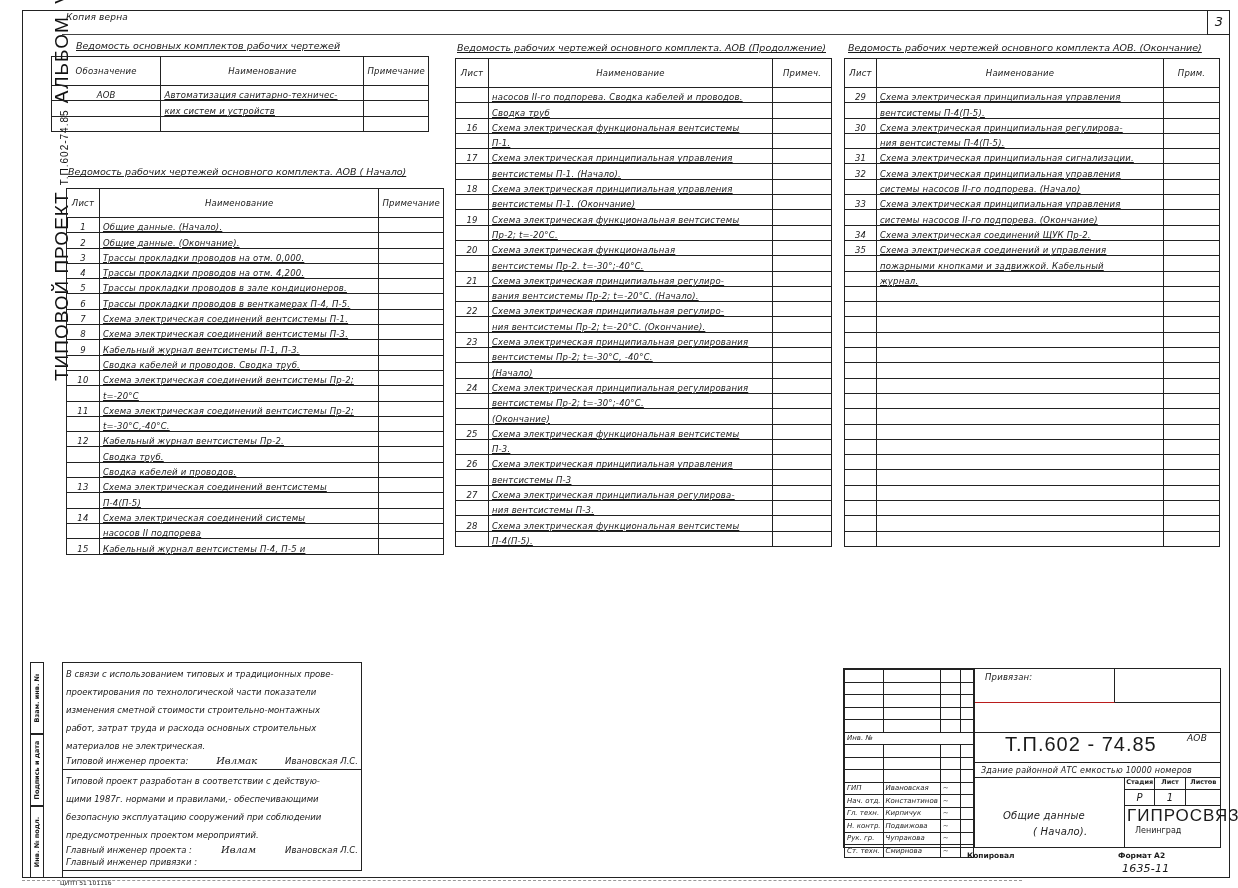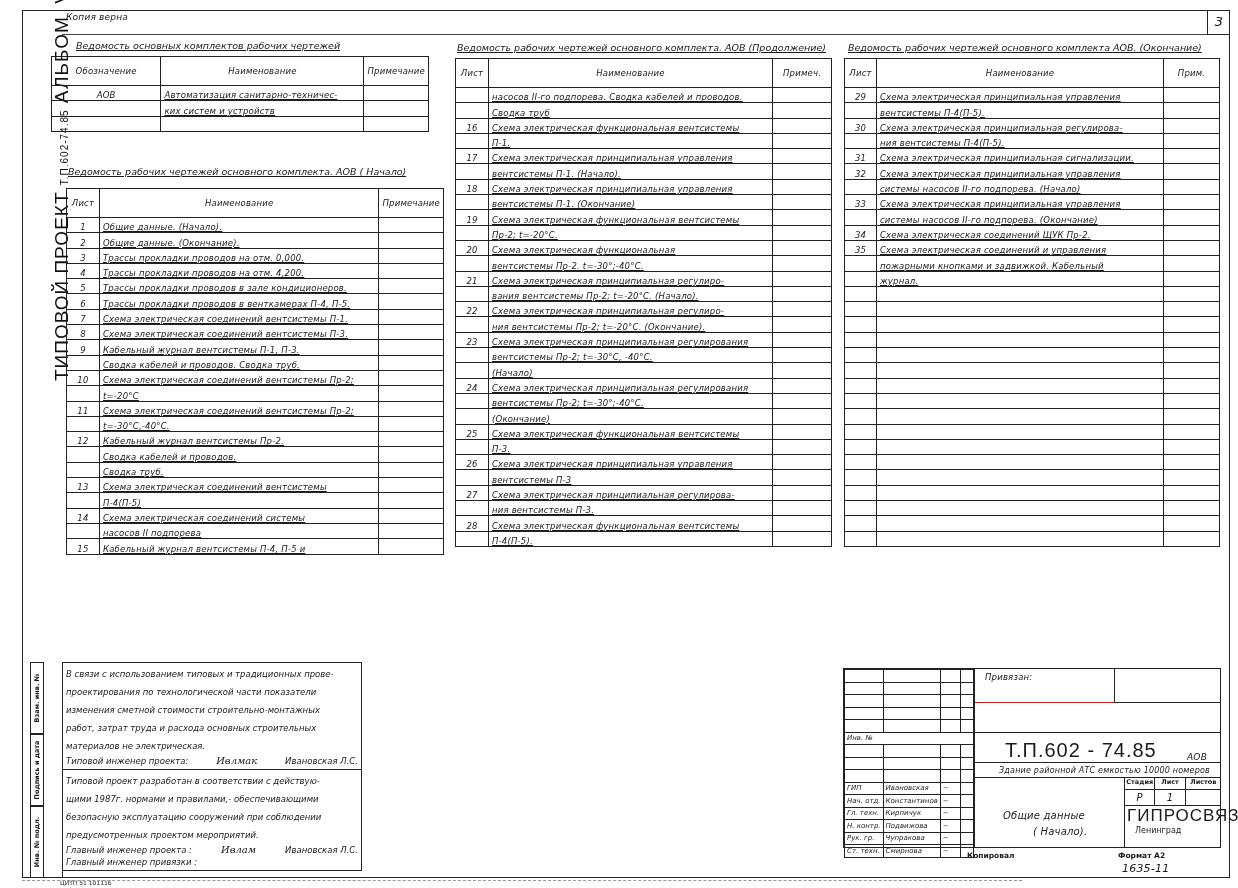--- a/index.html
+++ b/index.html
@@ -179,26 +179,26 @@
         <td class="t">t=-30°C,-40°C.</td>
         <td class=""></td>
       </tr>
       <tr>
         <td class="n">12</td>
         <td class="t">Кабельный журнал вентсистемы Пр-2.</td>
         <td class=""></td>
       </tr>
       <tr>
         <td class="n"></td>
+        <td class="t">Сводка труб.</td>
+        <td class=""></td>
+      </tr>
+      <tr>
+        <td class="n"></td>
         <td class="t">Сводка кабелей и проводов.</td>
-        <td class=""></td>
-      </tr>
-      <tr>
-        <td class="n"></td>
-        <td class="t">Сводка труб.</td>
         <td class=""></td>
       </tr>
       <tr>
         <td class="n">13</td>
         <td class="t">Схема электрическая соединений вентсистемы</td>
         <td class=""></td>
       </tr>
       <tr>
         <td class="n"></td>
         <td class="t">П-4(П-5)</td>
@@ -698,25 +698,25 @@
           <td>Смирнова</td>
           <td><span style="font-family:DejaVu Serif,serif;font-style:italic;">~</span></td>
           <td></td>
         </tr>
       </tbody>
   </table>
   <div class="tb-right">
     <div class="tb-cell hw" style="left:0;top:0;width:140px;height:34px;border-right:1px solid #222;border-bottom:1px solid #b91c1c;padding:3px 10px;font-size:8.5px;">Привязан:</div>
     <div class="tb-cell" style="left:140px;top:0;width:106px;height:34px;border-bottom:1px solid #222;"></div>
     <div class="tb-cell" style="left:0;top:34px;width:246px;height:30px;border-bottom:1.5px solid #222;"></div>
-    <div class="tb-cell" style="left:0;top:64px;width:246px;height:30px;border-bottom:1px solid #222;display:flex;align-items:flex-end;">
+    <div class="tb-cell" style="left:0;top:64px;width:246px;height:30px;border-bottom:1px solid #222;display:flex;align-items:flex-start;">
       <span class="code" style="margin-left:30px;">Т.П.602 - 74.85</span>
       <span class="hw" style="margin-left:auto;margin-right:14px;font-size:9px;">АОВ</span>
     </div>
-    <div class="tb-cell hw" style="left:0;top:94px;width:246px;height:15px;border-bottom:1.5px solid #222;padding-left:24px;font-size:8px;line-height:15px;">Здание районной АТС емкостью 10000 номеров</div>
+    <div class="tb-cell hw" style="left:0;top:94px;width:246px;height:15px;border-bottom:1.5px solid #222;padding-left:6px;font-size:8px;line-height:15px;">Здание районной АТС емкостью 10000 номеров</div>
     <div class="tb-cell" style="left:0;top:109px;width:150px;height:69px;border-right:1.5px solid #222;">
       <div class="hw" style="position:absolute;left:28px;top:32px;font-size:10px;">Общие данные</div>
       <div class="hw" style="position:absolute;left:58px;top:48px;font-size:10px;">( Начало).</div>
     </div>
     <div class="tb-cell" style="left:150px;top:109px;width:96px;height:69px;">
       <div style="display:flex;height:11px;border-bottom:1px solid #222;font-size:6.5px;font-weight:bold;">
         <span style="flex:1;text-align:center;border-right:1px solid #222;">Стадия</span>
         <span style="flex:1;text-align:center;border-right:1px solid #222;">Лист</span>
         <span style="flex:1.2;text-align:center;">Листов</span>
       </div>

